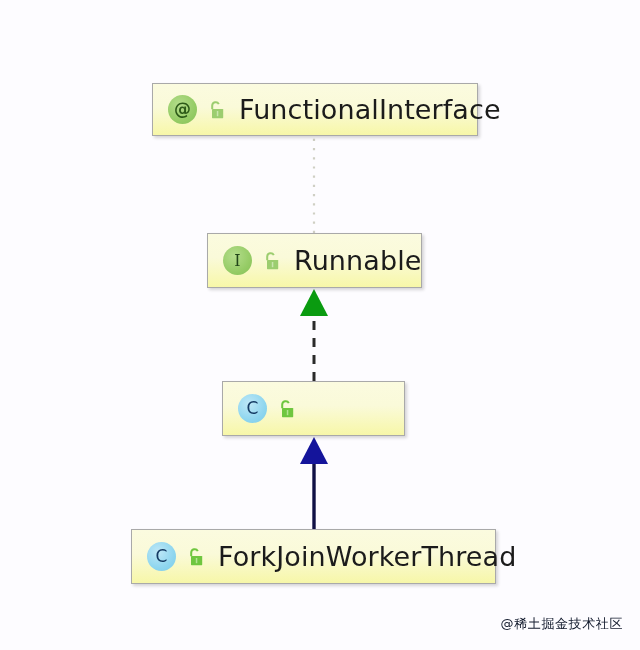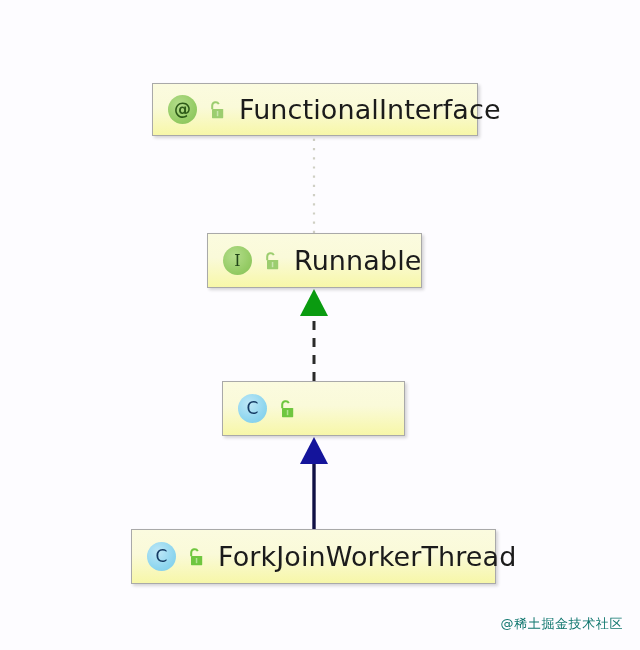--- a/index.html
+++ b/index.html
@@ -94,21 +94,21 @@
     margin-left: 9px;
   }
   .lock-icon svg { display: block; }
 
   
   #watermark {
     position: absolute;
     right: 17px;
     bottom: 17px;
     font-size: 13px;
-    color: #0f766e;
+    color: #0f172a;
     letter-spacing: 0.6px;
     white-space: nowrap;
   }
 </style>
 </head>
 <body>
 
 <div id="diagram">
 
   <svg id="edges" viewBox="0 0 640 650" width="640" height="650">

